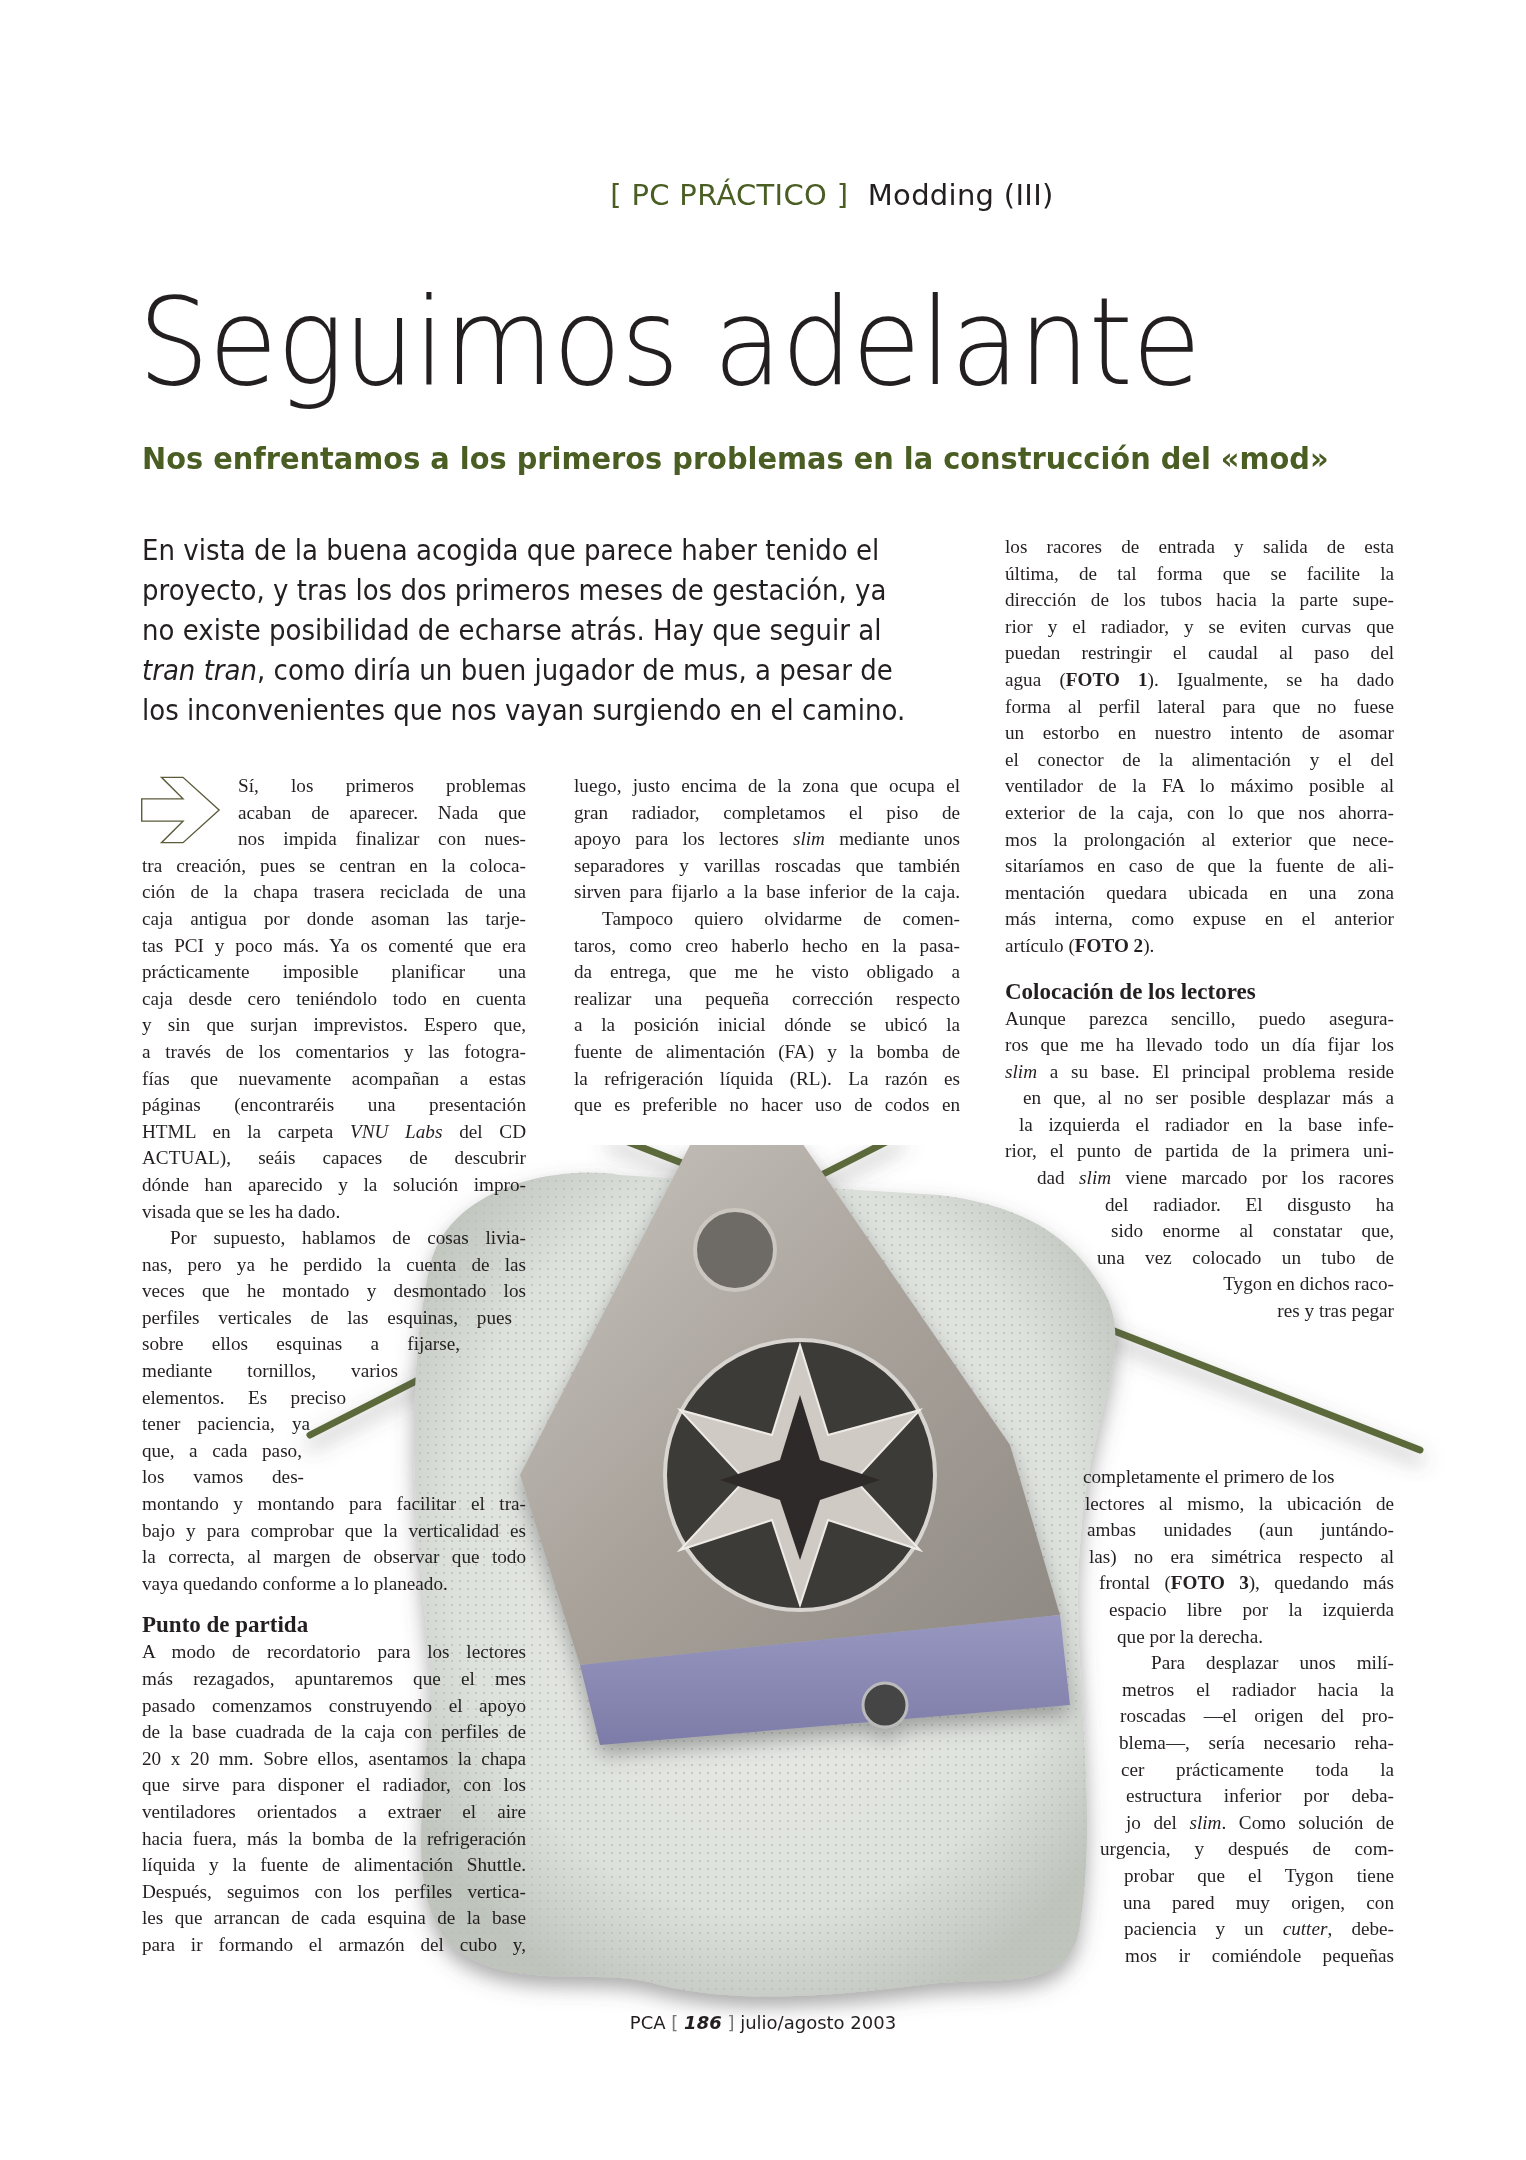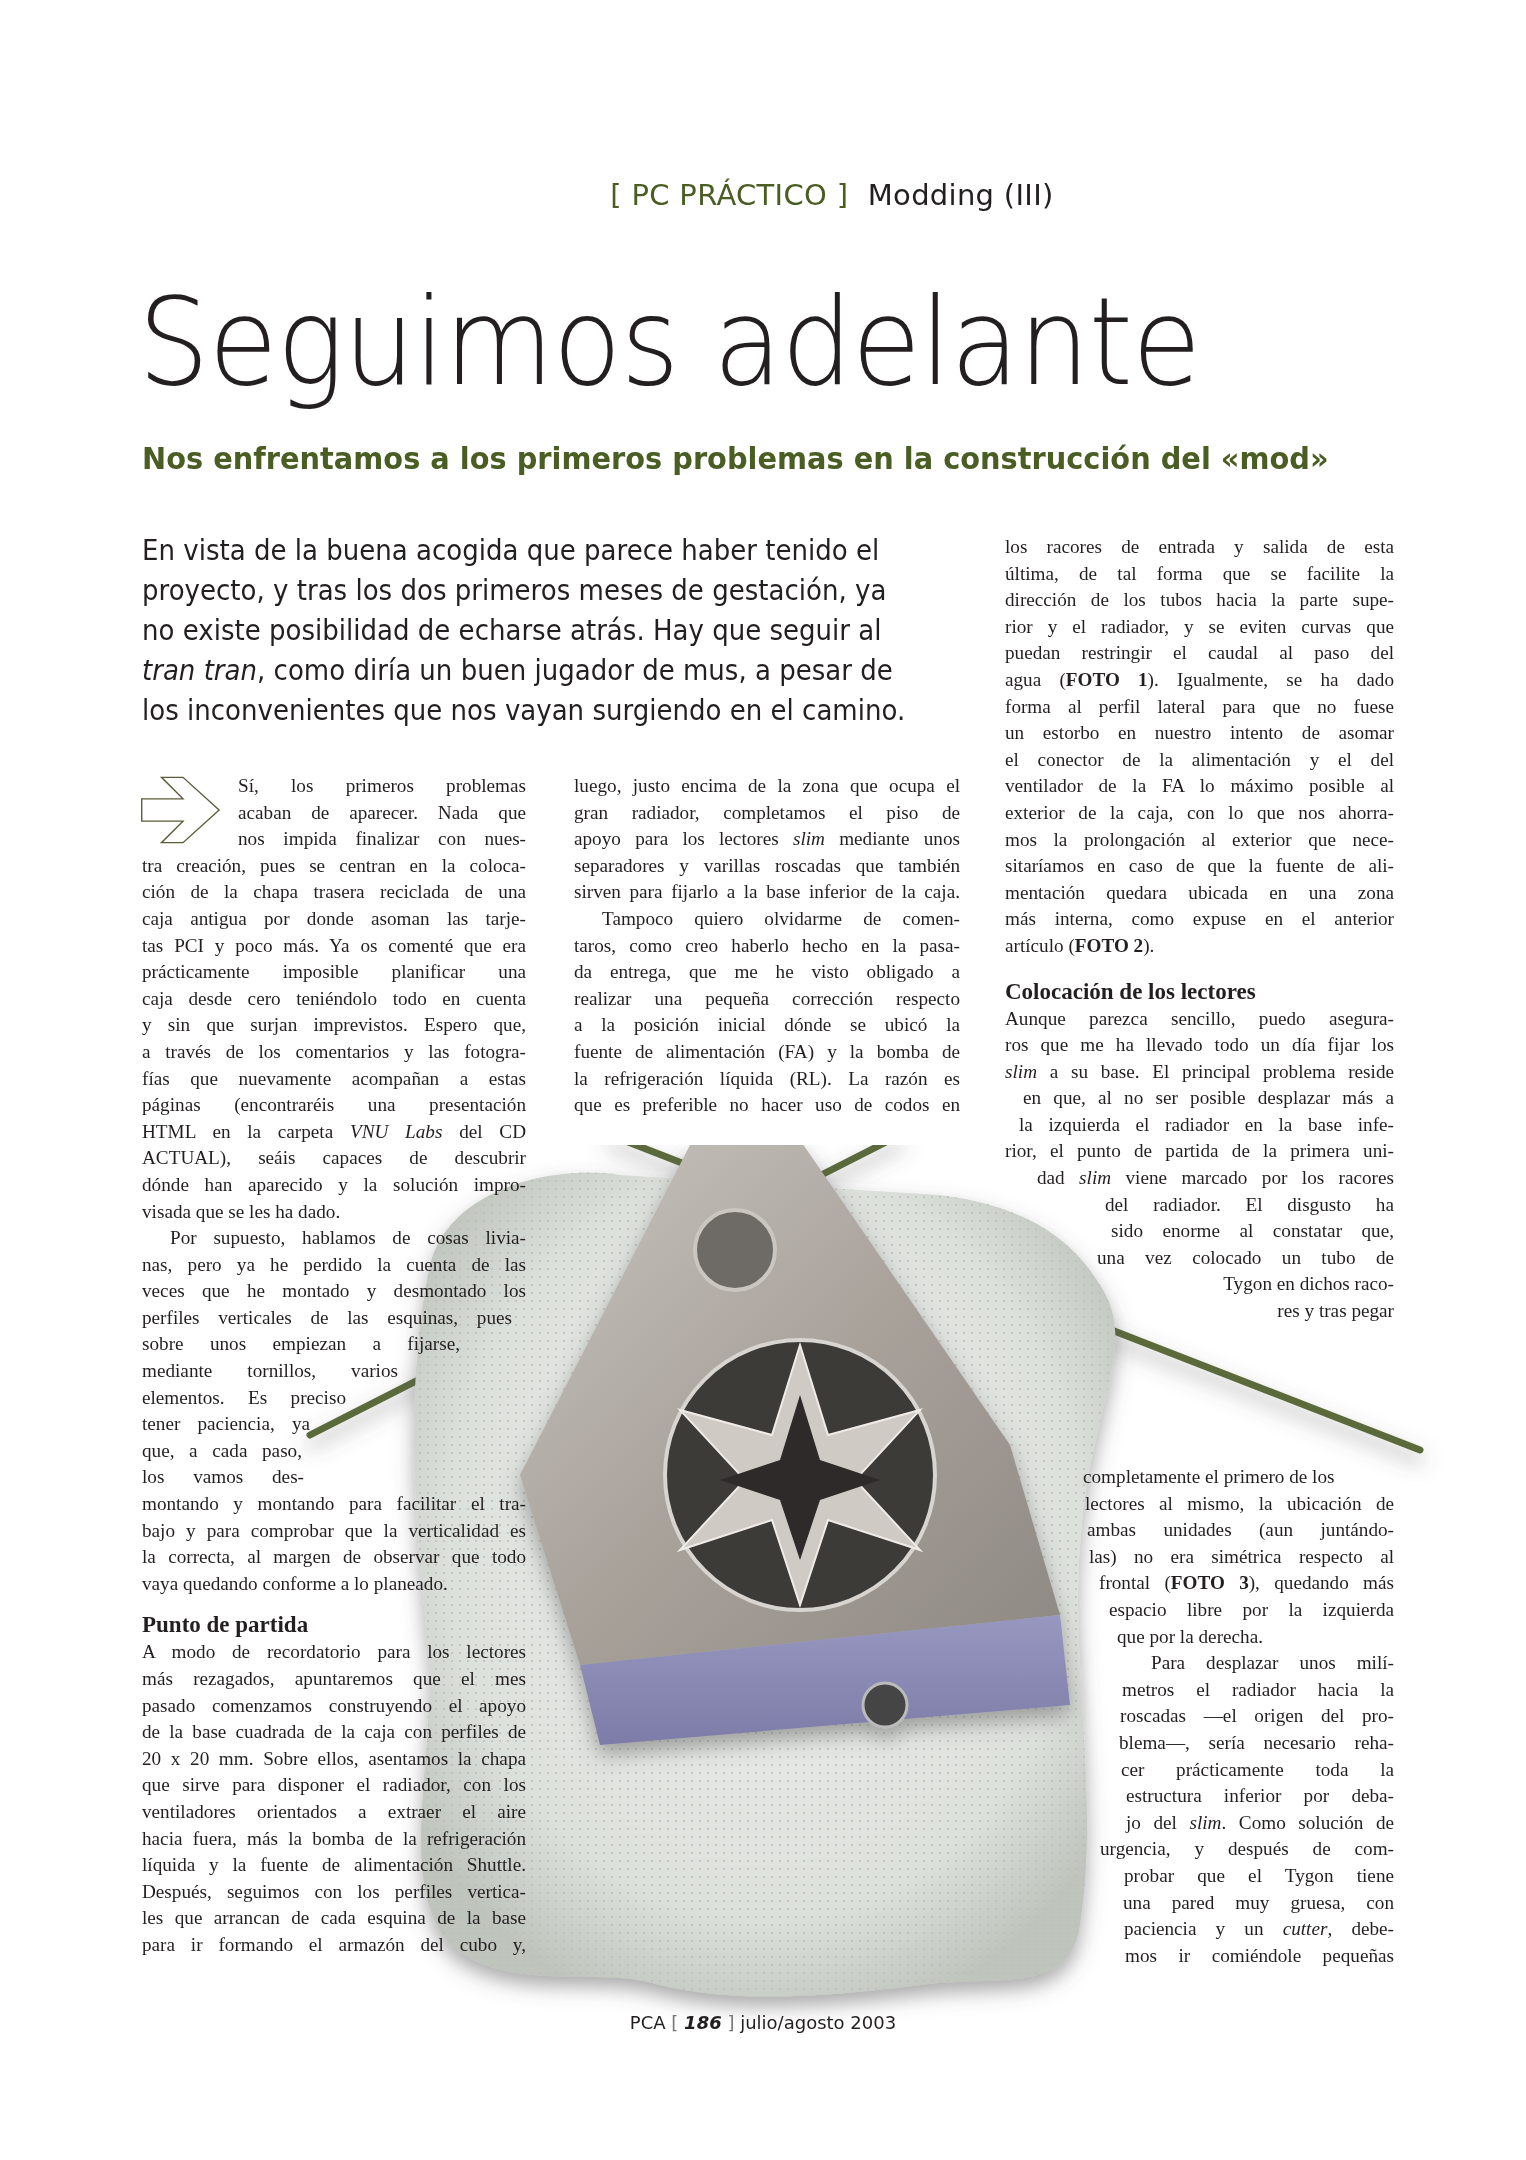--- a/index.html
+++ b/index.html
@@ -119,21 +119,21 @@
   <span class="line">fías que nuevamente acompañan a estas</span>
   <span class="line">páginas (encontraréis una presentación</span>
   <span class="line"><span>HTML en la carpeta </span><em>VNU Labs</em><span> del CD</span></span>
   <span class="line">ACTUAL), seáis capaces de descubrir</span>
   <span class="line">dónde han aparecido y la solución impro-</span>
   <span class="line last">visada que se les ha dado.</span>
   <span class="line" style="padding-left:28px">Por supuesto, hablamos de cosas livia-</span>
   <span class="line">nas, pero ya he perdido la cuenta de las</span>
   <span class="line">veces que he montado y desmontado los</span>
   <span class="line" style="width:370px">perfiles verticales de las esquinas, pues</span>
-  <span class="line" style="width:318px">sobre unos empiezan a fijarse,</span>
+  <span class="line" style="width:318px">sobre ellos esquinas a fijarse,</span>
   <span class="line" style="width:256px">mediante tornillos, varios</span>
   <span class="line" style="width:204px">elementos. Es preciso</span>
   <span class="line" style="width:168px">tener paciencia, ya</span>
   <span class="line" style="width:160px">que, a cada paso,</span>
   <span class="line" style="width:162px">los vamos des-</span>
   <span class="line">montando y montando para facilitar el tra-</span>
   <span class="line">bajo y para comprobar que la verticalidad es</span>
   <span class="line">la correcta, al margen de observar que todo</span>
   <span class="line last">vaya quedando conforme a lo planeado.</span>
   <h3>Punto de partida</h3>
@@ -209,21 +209,21 @@
   <span class="line last" style="margin-left:112px">que por la derecha.</span>
   <span class="line" style="margin-left:146px">Para desplazar unos milí-</span>
   <span class="line" style="margin-left:117px">metros el radiador hacia la</span>
   <span class="line" style="margin-left:115px">roscadas —el origen del pro-</span>
   <span class="line" style="margin-left:114px">blema—, sería necesario reha-</span>
   <span class="line" style="margin-left:116px">cer prácticamente toda la</span>
   <span class="line" style="margin-left:121px">estructura inferior por deba-</span>
   <span class="line" style="margin-left:121px"><span>jo del </span><em>slim</em><span>. Como solución de</span></span>
   <span class="line" style="margin-left:95px">urgencia, y después de com-</span>
   <span class="line" style="margin-left:119px">probar que el Tygon tiene</span>
-  <span class="line" style="margin-left:118px">una pared muy gruesa, con</span>
+  <span class="line" style="margin-left:118px">una pared muy origen, con</span>
   <span class="line" style="margin-left:119px"><span>paciencia y un </span><em>cutter</em><span>, debe-</span></span>
   <span class="line" style="margin-left:120px">mos ir comiéndole pequeñas</span>
 </div>
 
 <div class="footer sans">
   <span>PCA</span>
   <span class="bracket">[</span>
   <span class="num">186</span>
   <span class="bracket">]</span>
   <span>julio/agosto 2003</span>

